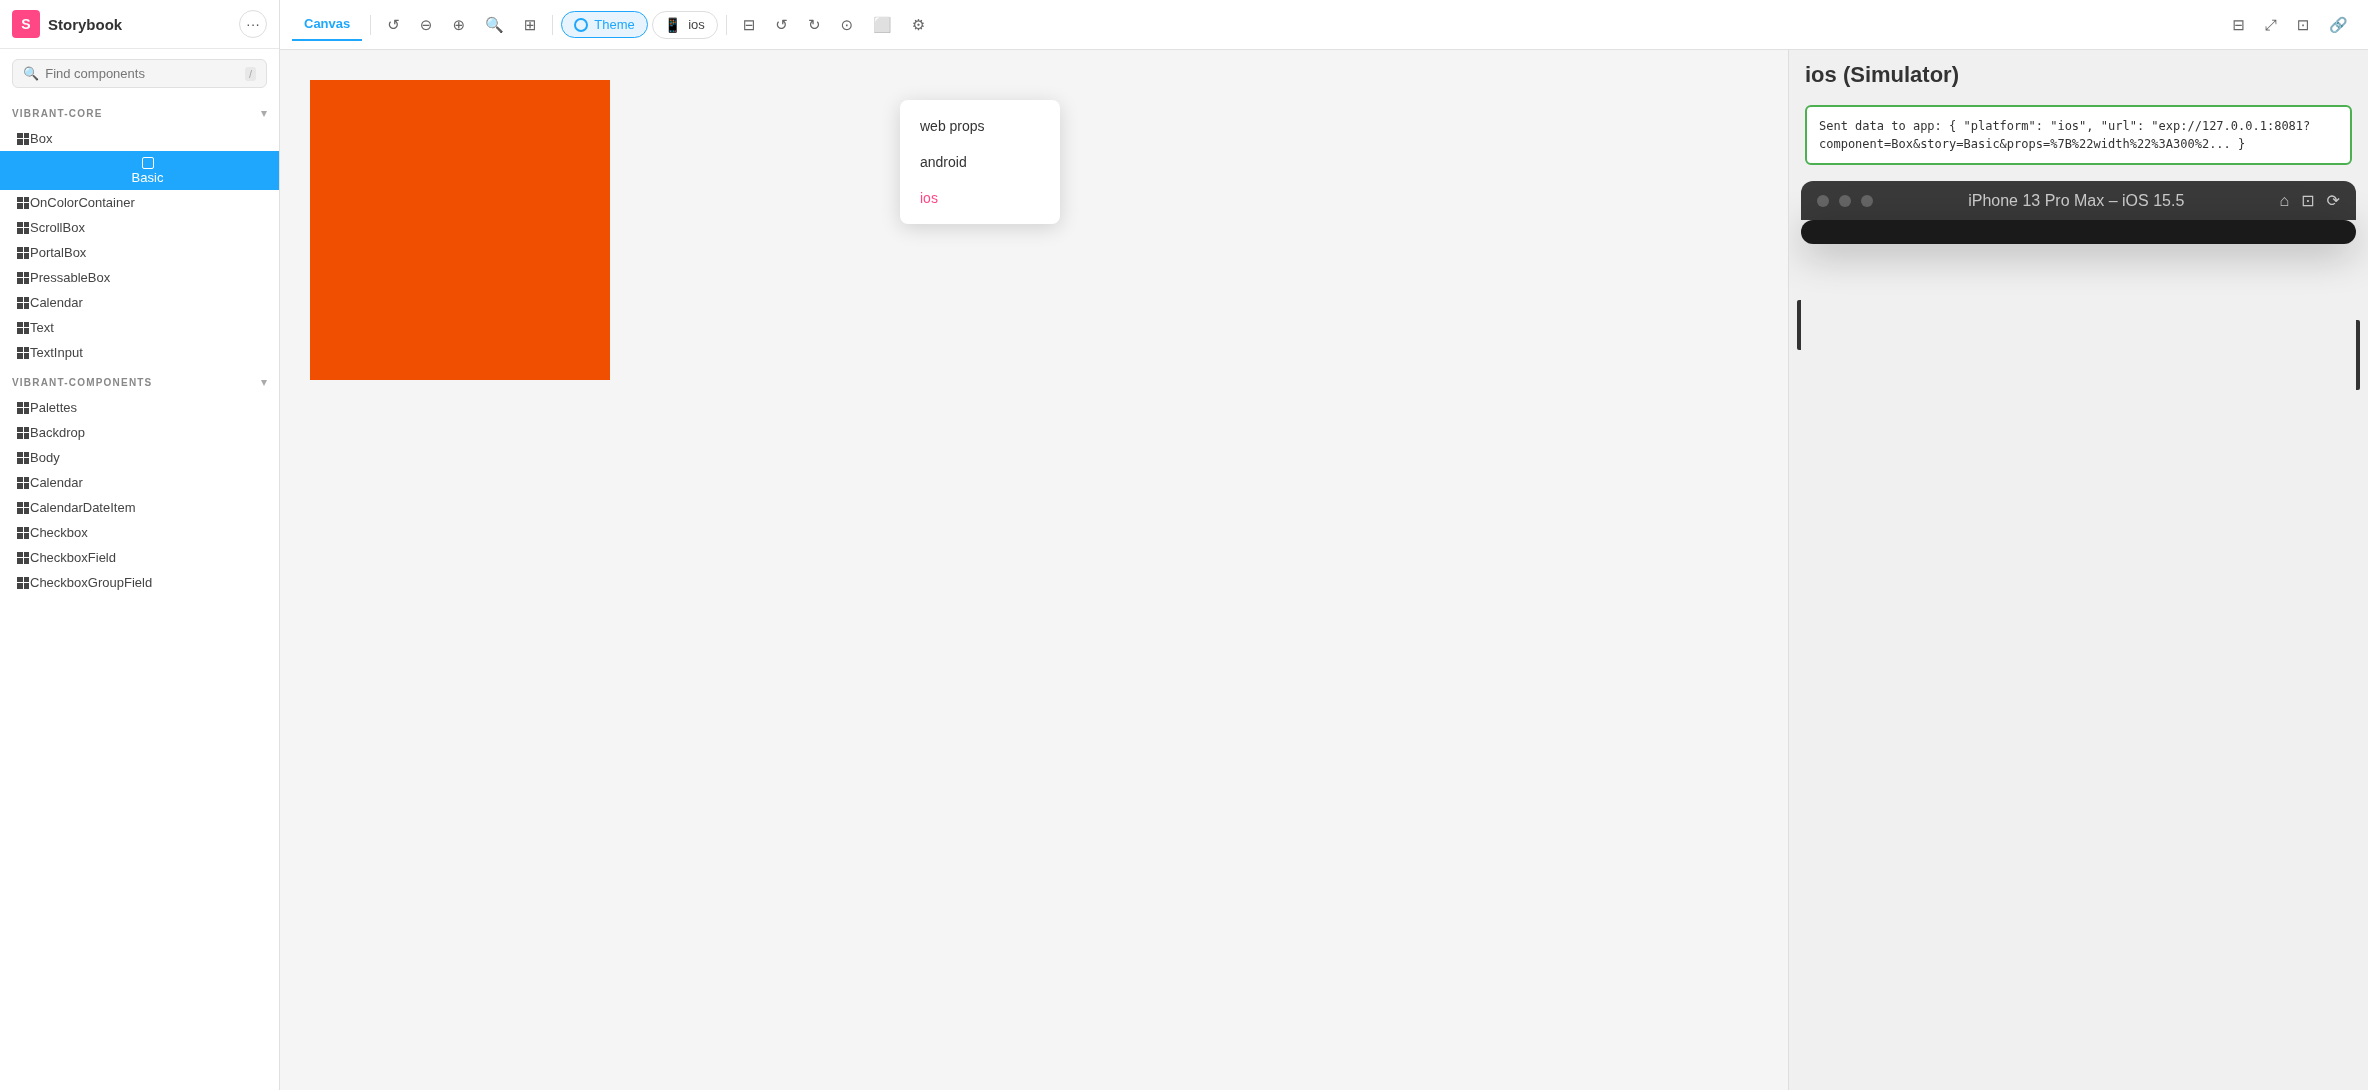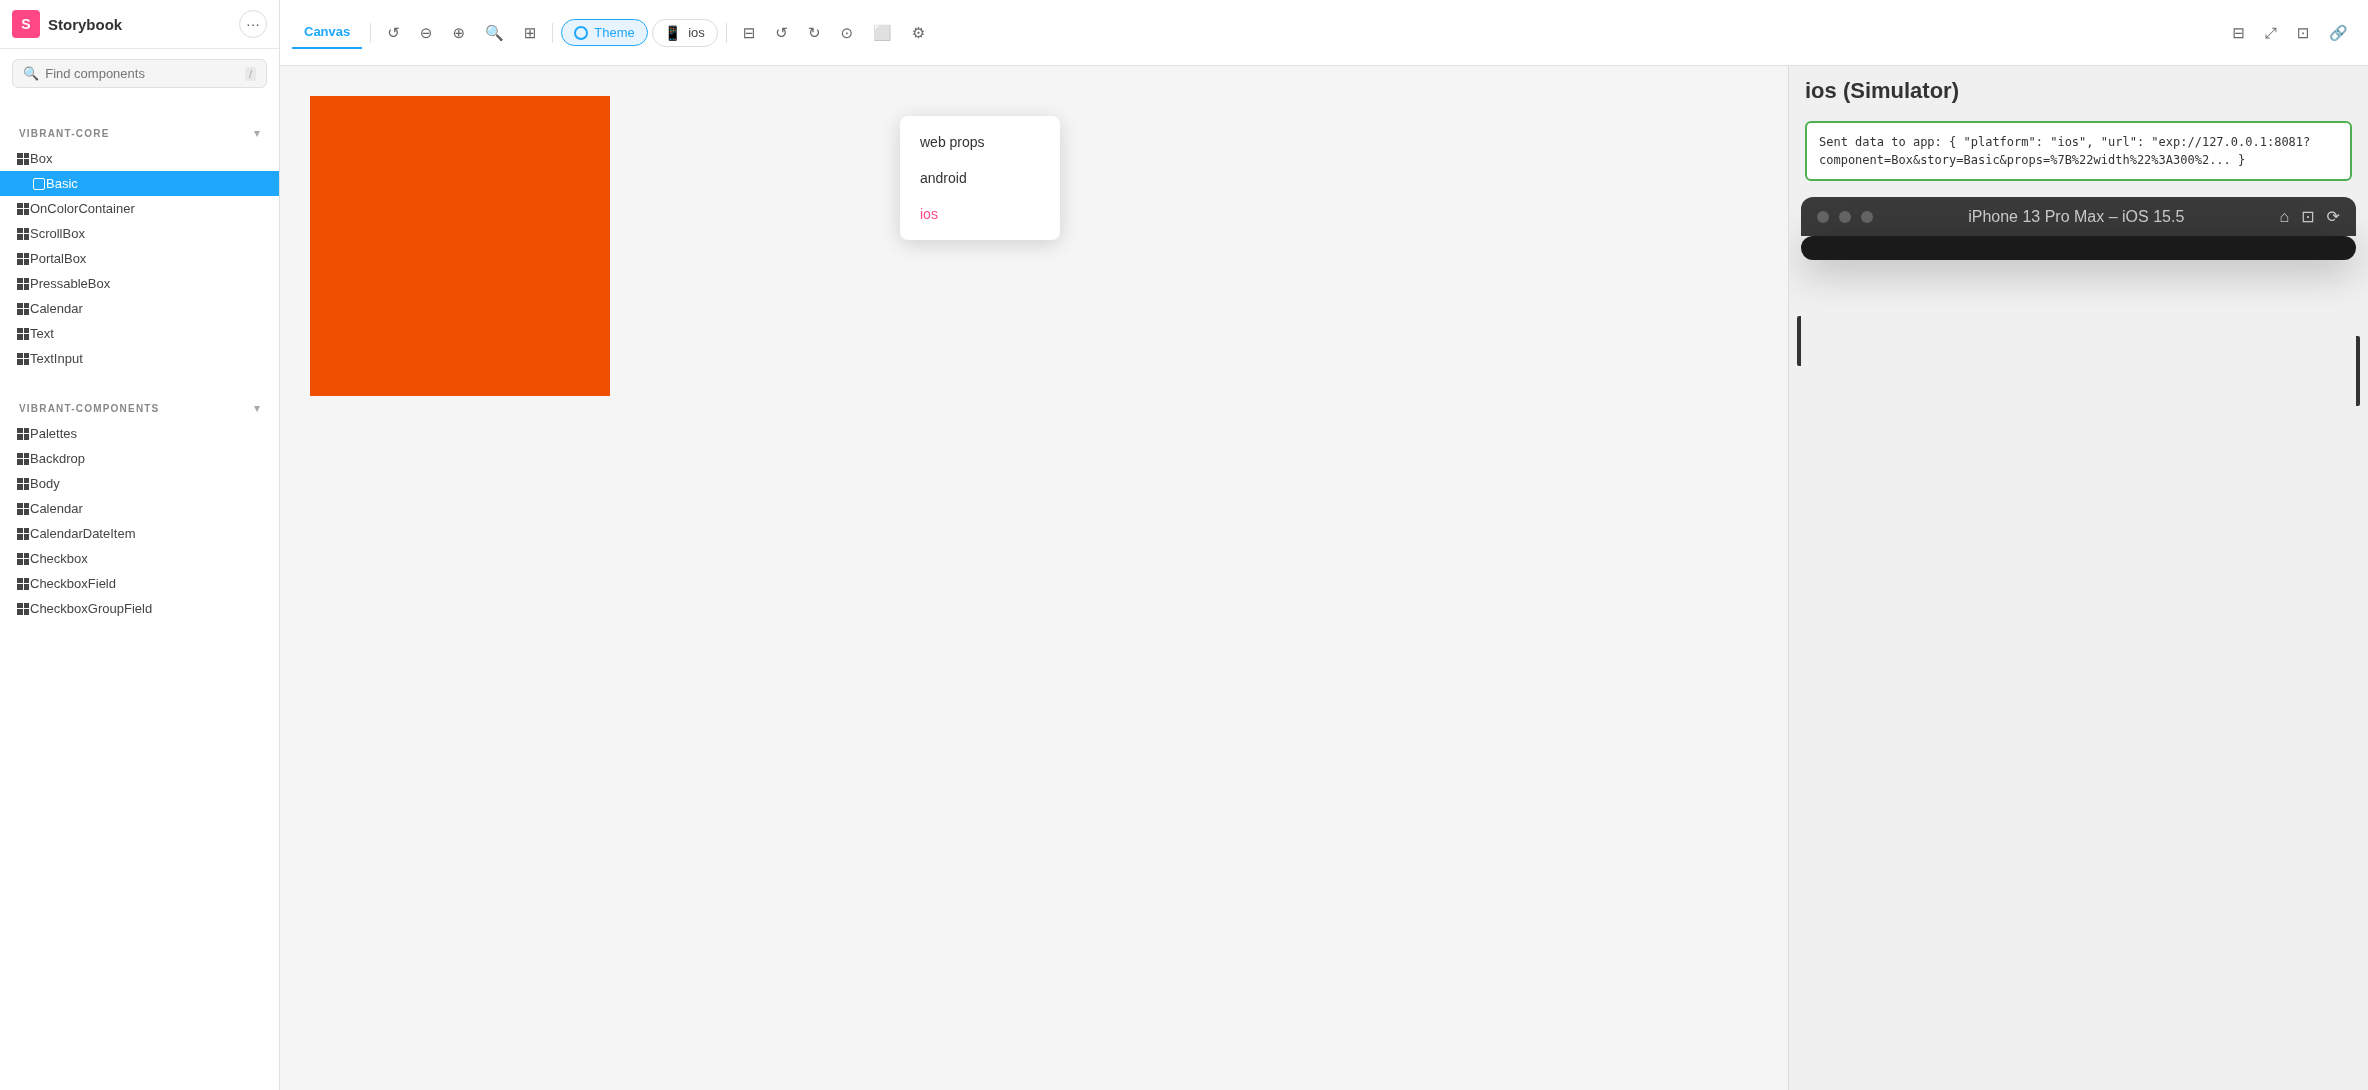--- a/index.html
+++ b/index.html
@@ -58,35 +58,34 @@
     }
     .sb-search input {
       border: none; background: transparent; font-size: 13px; color: #555; flex: 1; outline: none;
     }
     .sb-search-slash {
       font-size: 11px; color: #aaa; background: #e8e8e8; padding: 1px 4px; border-radius: 3px;
     }
 
     .sb-section-header {
       display: flex; align-items: center; justify-content: space-between;
-      padding: 8px 19px 4px;
-      margin-top: 20px;
+      padding: 8px 12px 4px;
     }
     .sb-section-title {
       font-size: 10px; font-weight: 700; letter-spacing: 1.2px; color: #888; text-transform: uppercase;
     }
     .sb-collapse-btn { background: none; border: none; cursor: pointer; color: #aaa; font-size: 12px; }
 
     .sb-group { padding: 2px 0; }
     .sb-group-item {
       display: flex; align-items: center; 
       padding: 5px 16px;
       cursor: pointer; color: #444; font-size: 13px;
     }
-    .sb-group-item.active { background: #1ea7fd; color: white; border-radius: 0; }
+    .sb-group-item.active { background: #1ea7fd; color: white; border-radius: 0; flex-direction: column; }
     .sb-group-item .icon { width: 14px; height: 14px; display: flex; align-items: center; justify-content: center; }
     .grid-icon { display: inline-grid; grid-template-columns: 1fr 1fr; gap: 1px; width: 12px; height: 12px; }
     .grid-icon span { background: currentColor; display: block; }
     .story-icon { width: 12px; height: 12px; border: 1.5px solid currentColor; border-radius: 2px; }
 
     #sidebar-scroll { overflow-y: auto; flex: 1; }
 
     
     #main {
       flex: 1;
@@ -95,21 +94,21 @@
       overflow: hidden;
     }
 
     
     #toolbar {
       display: flex;
       align-items: center;
       background: #fff;
       border-bottom: 1px solid #e0e0e0;
       padding: 0 12px;
-      height: 66px;
+      height: 50px;
       gap: 4px;
     }
     .tab-canvas {
       font-size: 13px; font-weight: 600; color: #1ea7fd;
       padding: 8px 12px;
       border-bottom: 2px solid #1ea7fd;
       cursor: pointer;
     }
     .toolbar-divider { width: 1px; height: 20px; background: #e0e0e0; margin: 0 4px; }
     .toolbar-btn {

